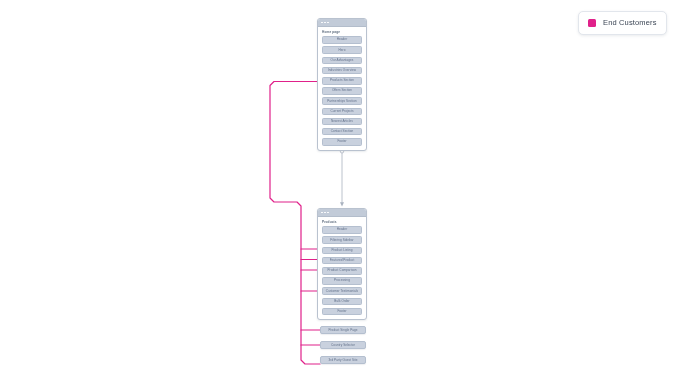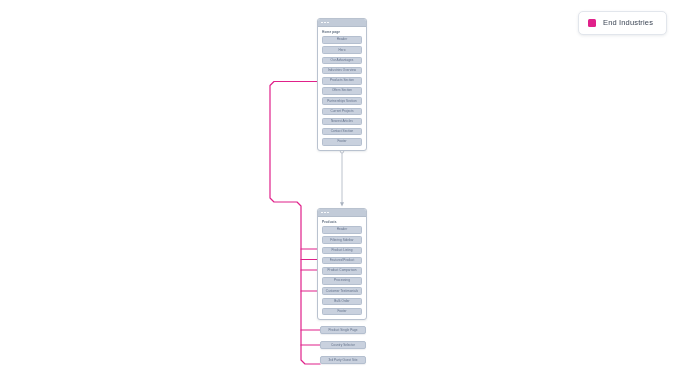--- a/index.html
+++ b/index.html
@@ -254,16 +254,16 @@
   </div>
   <div class="standalone" style="left:320px; top:341px; width:46px;">
     <span class="block-label">Country Selector</span>
   </div>
   <div class="standalone" style="left:320px; top:356px; width:46px;">
     <span class="block-label">3rd Party Guest Site</span>
   </div>
 
   <div id="legend" style="left:578px; top:11px; width:89px; height:24px; padding:0 9px;">
     <span class="swatch" style="background:#e0218a;"></span>
-    <span class="legend-label">End Industries</span>
+    <span class="legend-label">End Customers</span>
   </div>
 
 </div>
 
 </body></html>

